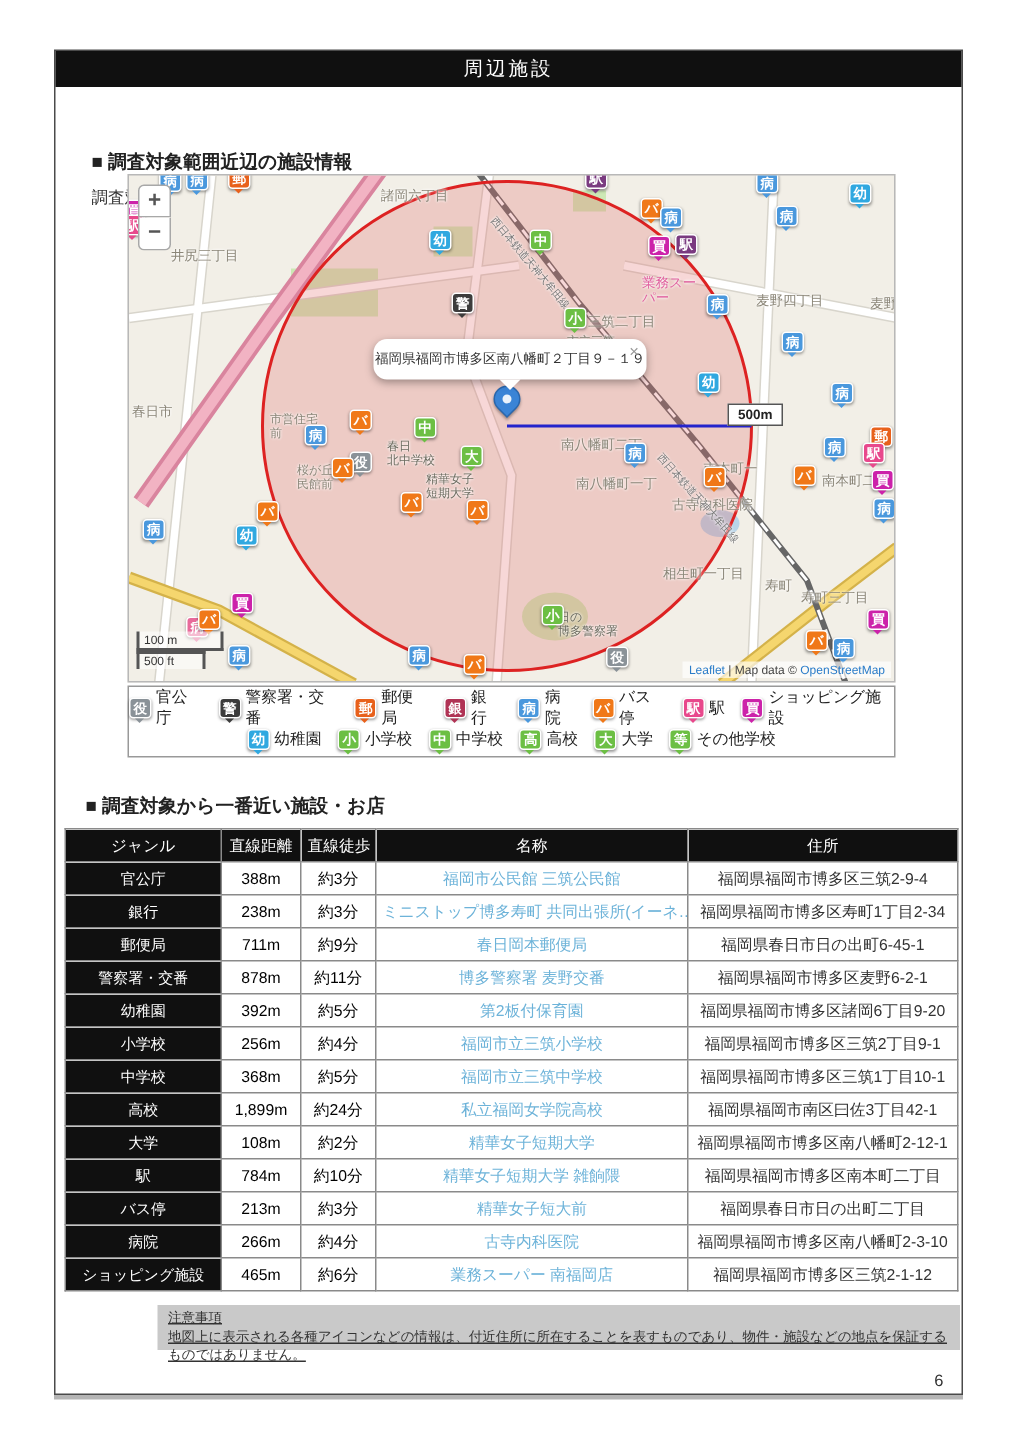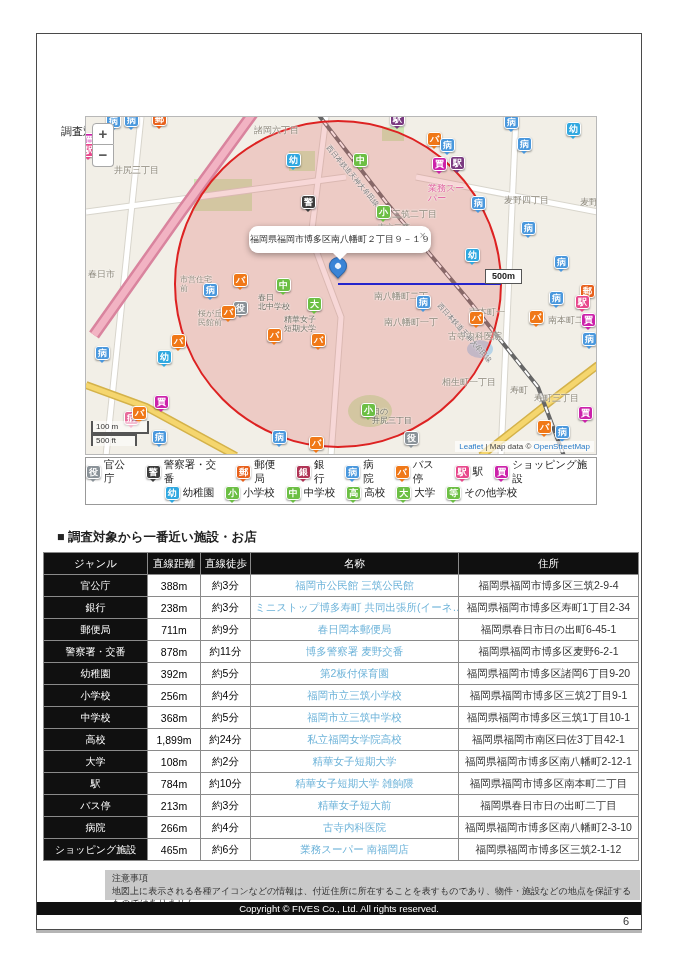--- a/index.html
+++ b/index.html
@@ -66,33 +66,35 @@
   table.fac th, table.fac td { border:1px solid #8a8a8a; height:22px; padding:0 4px;
               text-align:center; overflow:hidden; white-space:nowrap; }
   table.fac th { background:#101010; color:#fff; font-weight:normal; }
   table.fac td.genre { background:#101010; color:#fff; font-size:10px; }
   table.fac td.name a { color:#6db3d9; text-decoration:none; cursor:pointer; }
   table.fac td.addr { color:#333; }
   col.c1{width:104px} col.c2{width:53px} col.c3{width:50px} col.c4{width:208px} col.c5{width:180px}
 
   
   .note { position:absolute; left:68px; top:836px; width:535px; height:30px; background:#c9c9c9;
-          color:#333; font-size:9px; padding:2px 7px; line-height:1.4; }
+          color:#333; font-size:9px; padding:2px 7px; line-height:1.4;text-decoration:underline; }
   .footerbar { position:absolute; left:0; top:868px; width:604px; height:13px; background:#101010;
                color:#fff; font-size:9.5px; text-align:center; line-height:13px; }
   .pagenum { position:absolute; left:0; top:881px; width:604px; height:14px; text-align:right;
              padding-right:12px; font-size:11px; color:#333; }
 </style>
 </head>
 <body>
 
 <div class="page">
   <div class="frame">
 
-
+    <div class="titlebar">周辺施設</div>
+
+    <div class="sec-title" style="top:66px;">■ 調査対象範囲近辺の施設情報</div>
     <div class="sec-desc" style="top:90px;">調査対象範囲近辺の施設情報をレポートします。</div>
 
     <div class="map">
       <svg width="512" height="339" viewBox="0 0 512 339">
 
         <rect x="108" y="62" width="58" height="32" fill="#cde8b5"></rect>
         <rect x="203" y="34" width="26" height="20" fill="#cde8b5"></rect>
         <rect x="296" y="10" width="22" height="14" fill="#cde8b5"></rect>
         <ellipse cx="284" cy="294" rx="22" ry="16" fill="#cde8b5"></ellipse>
         <ellipse cx="394" cy="232" rx="13" ry="9" fill="#b8d4e8"></ellipse>
@@ -204,21 +206,21 @@
 短期大学</div>
           <div class="mlabel" style="left: 288px; top: 174px;">南八幡町二丁</div>
           <div class="mlabel" style="left: 298px; top: 200px;">南八幡町一丁</div>
           <div class="mlabel" style="left: 362px; top: 214px;">古寺内科医院</div>
           <div class="mlabel" style="left: 356px; top: 260px;">相生町一丁目</div>
           <div class="mlabel" style="left: 424px; top: 268px;">寿町</div>
           <div class="mlabel" style="left: 448px; top: 276px;">寿町三丁目</div>
           <div class="mlabel" style="left: 383px; top: 190px;">南本町一</div>
           <div class="mlabel" style="left: 462px; top: 198px;">南本町二</div>
           <div class="mlabel" style="left: 286px; top: 290px; color: rgb(107, 107, 95); font-size: 8px;">日の
-井尻三丁目</div>
+博多警察署</div>
           <div class="mlabel" style="left: 2px; top: 152px;">春日市</div>
           <div class="mlabel" style="left: 228px; top: 55px; color: rgb(119, 119, 119); font-size: 7px; transform: rotate(50deg);">西日本鉄道天神大牟田線</div>
           <div class="mlabel" style="left: 340px; top: 212px; color: rgb(119, 119, 119); font-size: 7px; transform: rotate(48deg);">西日本鉄道天神大牟田線</div>
         </div>
 
       <div class="zoomctl">
         <div class="zin">+</div>
         <div class="zout">−</div>
       </div>
 
@@ -412,16 +414,15 @@
             <td class="addr">福岡県福岡市博多区三筑2-1-12</td>
           </tr>
         </tbody>
     </table>
 
     <div class="note">
       <div>注意事項</div>
       <div>地図上に表示される各種アイコンなどの情報は、付近住所に所在することを表すものであり、物件・施設などの地点を保証するものではありません。</div>
     </div>
 
-    <div class="footerbar">Copyright © FIVES Co., Ltd. All rights reserved.</div>
     <div class="pagenum">6</div>
   </div>
 </div>
 
 </body></html>

